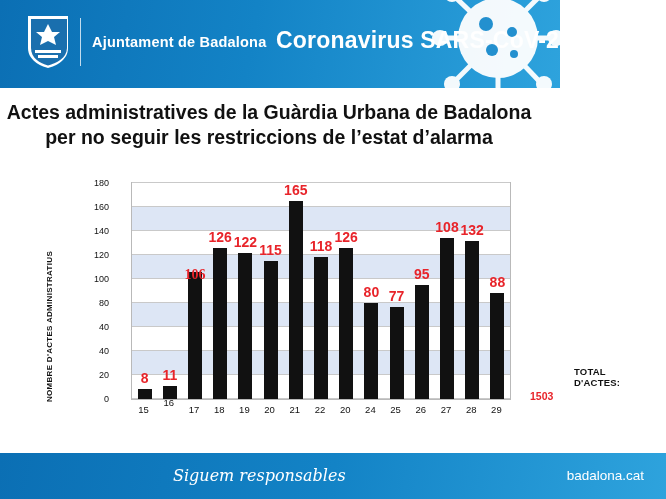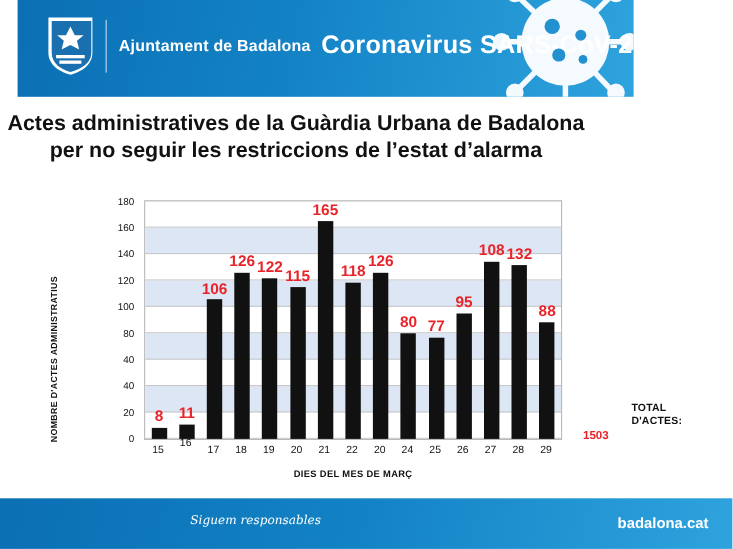--- a/index.html
+++ b/index.html
@@ -16,21 +16,21 @@
   .page {
     position: relative;
     width: 666px;
     height: 499px;
     background: #ffffff;
   }
 
   
   .header {
     position: absolute;
-    left: 16px; top: 0;
+    left: 0; top: 0;
     width: 560px;
     height: 88px;
     background: linear-gradient(100deg, #0b6fb4 0%, #1383c6 45%, #2ea3dd 100%);
     overflow: hidden;
   }
   .header-virus {
     position: absolute;
     right: -10px;
     top: -22px;
     width: 150px;
@@ -130,21 +130,21 @@
   .gridline {
     position: absolute;
     left: 0;
     width: 100%;
     height: 1px;
     background: #c9c9c9;
   }
   .ytick {
     position: absolute;
     right: 100%;
-    margin-right: 5px;
+    margin-right: 18px;
     transform: translateY(-50%);
     font-size: 9px;
     color: #111111;
     white-space: nowrap;
   }
   .bar {
     position: absolute;
     bottom: 0;
     background: #111111;
     width: 14px;
@@ -213,31 +213,31 @@
     color: #ffffff;
     font-size: 14px;
     font-weight: bold;
     margin-top: 36px;
   }
   .footer-slogan {
     position: absolute;
     left: 173px;
     top: 13px;
     color: #ffffff;
-    font-size: 11px;
+    font-size: 16px;
     font-style: italic;
     font-family: "DejaVu Serif", serif;
   }
   .footer-site {
     position: absolute;
     right: 22px;
     top: 15px;
     color: #ffffff;
     font-size: 13.5px;
-    font-weight: bold;
+    font-weight: normal;
     padding-left: 24px;
   }
 </style>
 </head>
 <body>
 
 <div class="page">
 
   <div class="header">
 
@@ -315,21 +315,21 @@
         <div class="ytick" style="bottom: 168px; position: absolute; right: 383px; transform: translateY(50%);">140</div>
         <div class="gridline" style="bottom: 192px;"></div>
         <div class="ytick" style="bottom: 192px; position: absolute; right: 383px; transform: translateY(50%);">160</div>
         <div class="gridline" style="bottom: 216px;"></div>
         <div class="ytick" style="bottom: 216px; position: absolute; right: 383px; transform: translateY(50%);">180</div>
         <div class="bar" style="left: 5.6px; height: 9.6px;"></div>
         <div class="bar-value" style="left: 12.6px; bottom: 12.6px;">8</div>
         <div class="bar" style="left: 30.8px; height: 13.2px;"></div>
         <div class="bar-value" style="left: 37.8px; bottom: 16.2px;">11</div>
         <div class="bar" style="left: 56px; height: 127.2px;"></div>
-        <div class="bar-value" style="left: 63px; bottom: 129px;">106</div>
+        <div class="bar-value" style="left: 63px; bottom: 116px; font-family: Liberation Serif, serif;">106</div>
         <div class="bar" style="left: 81.2px; height: 151.2px;"></div>
         <div class="bar-value" style="left: 88.2px; bottom: 154.2px;">126</div>
         <div class="bar" style="left: 106.4px; height: 146.4px;"></div>
         <div class="bar-value" style="left: 113.4px; bottom: 149.4px;">122</div>
         <div class="bar" style="left: 131.6px; height: 138px;"></div>
         <div class="bar-value" style="left: 138.6px; bottom: 141px;">115</div>
         <div class="bar" style="left: 156.8px; height: 198px;"></div>
         <div class="bar-value" style="left: 163.8px; bottom: 201px;">165</div>
         <div class="bar" style="left: 182px; height: 141.6px;"></div>
         <div class="bar-value" style="left: 189px; bottom: 144.6px;">118</div>
@@ -341,21 +341,20 @@
         <div class="bar-value" style="left: 264.6px; bottom: 95.4px;">77</div>
         <div class="bar" style="left: 282.8px; height: 114px;"></div>
         <div class="bar-value" style="left: 289.8px; bottom: 117px;">95</div>
         <div class="bar" style="left: 308px; height: 160.8px;"></div>
         <div class="bar-value" style="left: 315px; bottom: 163.8px;">108</div>
         <div class="bar" style="left: 333.2px; height: 158.4px;"></div>
         <div class="bar-value" style="left: 340.2px; bottom: 161.4px;">132</div>
         <div class="bar" style="left: 358.4px; height: 105.6px;"></div>
         <div class="bar-value" style="left: 365.4px; bottom: 108.6px;">88</div>
       </div>
-    <div class="x-axis-label">DIES DEL MES DE MARÇ</div>
   <div class="xtick" style="left: 143.6px; top: 234px; position: absolute;">15</div>
       <div class="xtick" style="left: 168.8px; top: 227px; position: absolute;">16</div>
       <div class="xtick" style="left: 194px; top: 234px; position: absolute;">17</div>
       <div class="xtick" style="left: 219.2px; top: 234px; position: absolute;">18</div>
       <div class="xtick" style="left: 244.4px; top: 234px; position: absolute;">19</div>
       <div class="xtick" style="left: 269.6px; top: 234px; position: absolute;">20</div>
       <div class="xtick" style="left: 294.8px; top: 234px; position: absolute;">21</div>
       <div class="xtick" style="left: 320px; top: 234px; position: absolute;">22</div>
       <div class="xtick" style="left: 345.2px; top: 234px; position: absolute;">20</div>
       <div class="xtick" style="left: 370.4px; top: 234px; position: absolute;">24</div>

